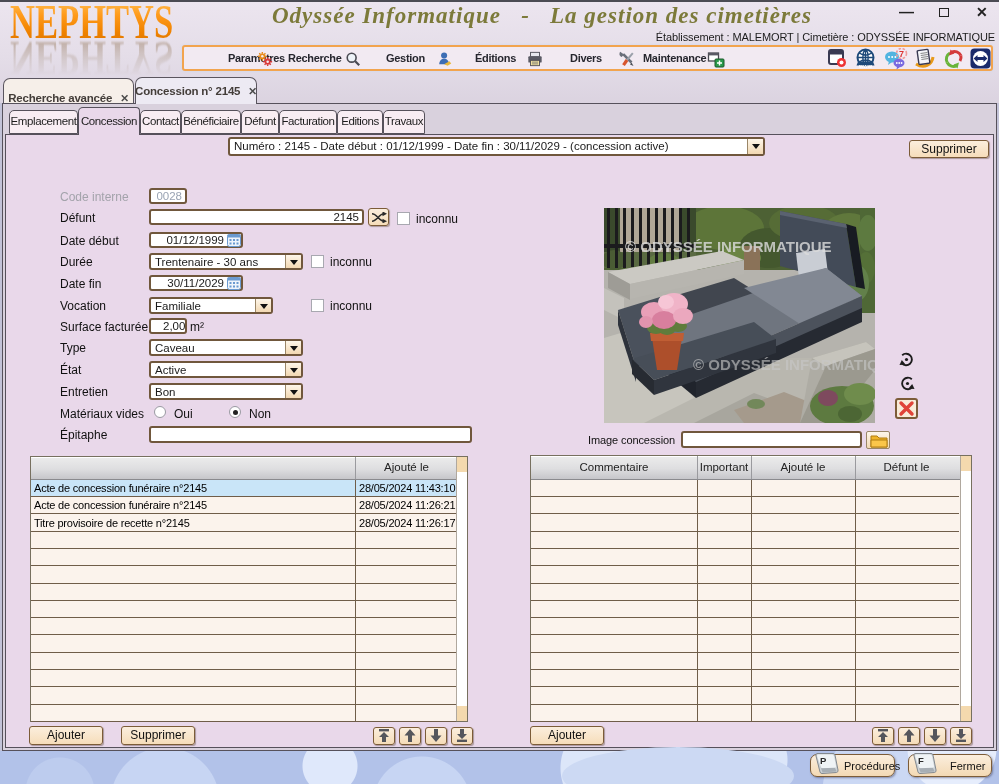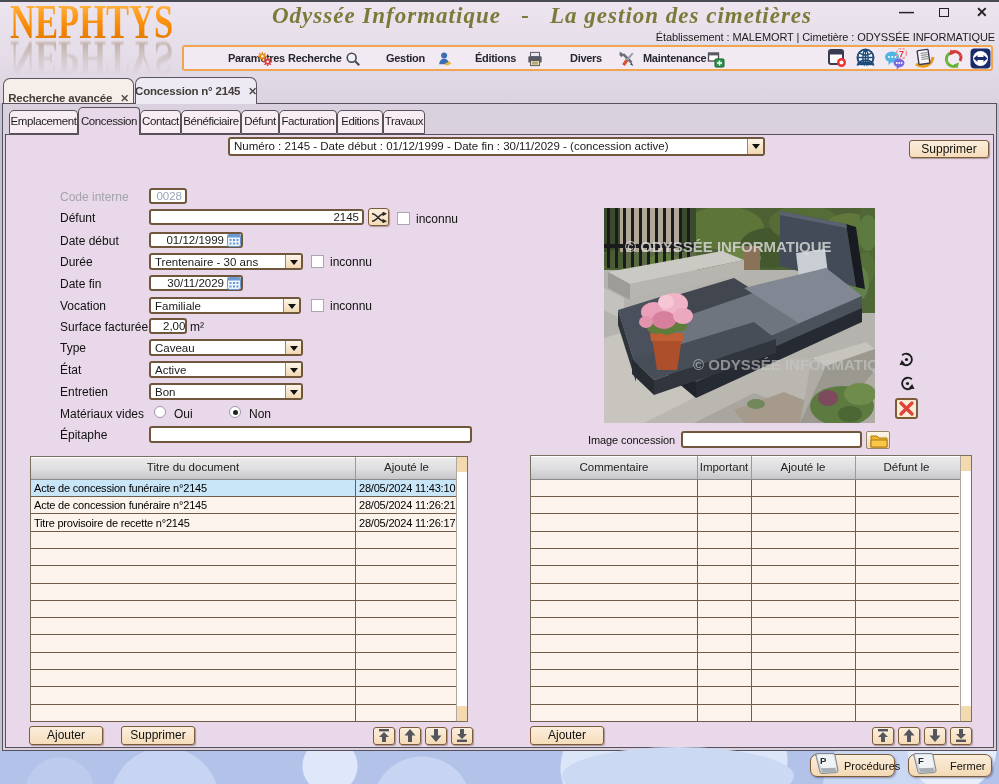--- a/index.html
+++ b/index.html
@@ -276,21 +276,21 @@
   <div class="lbl" style="left:60px; top:428px;">Épitaphe</div>
 
   <div class="field" style="left:149px; top:188px; width:38px; height:16px; color:#9aa4b4; text-align:right; padding:0 3px; line-height:13px;">0028</div>
   <div class="field" style="left:149px; top:209px; width:215px; height:16px; text-align:right; padding:0 3px; line-height:13px;">2145</div>
   <div class="field" style="left:149px; top:232px; width:94px; height:16px; text-align:right; padding:0 17px 0 3px; line-height:13px;">01/12/1999</div>
   <div class="abs combo" style="left:149px; top:253px; width:154px; height:17px;">
       <span class="vt">Trentenaire - 30 ans</span>
       <span class="btn"></span>
     </div>
   <div class="field" style="left:149px; top:275px; width:94px; height:16px; text-align:right; padding:0 17px 0 3px; line-height:13px;">30/11/2029</div>
-  <div class="abs combo" style="left:149px; top:297px; width:152px; height:17px;">
+  <div class="abs combo" style="left:149px; top:297px; width:124px; height:17px;">
       <span class="vt">Familiale</span>
       <span class="btn"></span>
     </div>
   <div class="field" style="left:149px; top:318px; width:38px; height:16px; text-align:right; padding:0 12px; line-height:13px;">2,00</div>
   <div class="lbl" style="left:190px; top:320px;">m²</div>
   <div class="abs combo" style="left:149px; top:339px; width:154px; height:17px;">
       <span class="vt">Caveau</span>
       <span class="btn"></span>
     </div>
   <div class="abs combo" style="left:149px; top:361px; width:154px; height:17px;">
@@ -316,21 +316,20 @@
   <div class="abs" style="left:233px; top:410px; width:5px; height:5px; border-radius:50%; background:#222;"></div>
   <div class="lbl" style="left:249px; top:407px;">Non</div>
 
   <div class="field" style="left:149px; top:426px; width:323px; height:17px;"></div>
 
   <div class="lbl" style="left:588px; top:434px; font-size:11px; letter-spacing:-0.1px;">Image concession</div>
   <div class="field" style="left:681px; top:431px; width:181px; height:17px;"></div>
 
   <div class="grid" style="left:30px; top:456px; width:438px; height:266px;">
     <div class="ghead">
-      <div class="hc" style="left:0; width:324px;">Titre du document</div>
       <div class="hc" style="left:325px; width:101px;">Ajouté le</div>
       <div class="gvline" style="left:324px; background:#9a9a9e;"></div>
     </div>
     <div id="lrows">
       <div class="grow" style="top:23.0px; width:425px; background:#c9e5f8;">
           <span style="position:absolute;left:3px;top:2px;">Acte de concession funéraire n°2145</span>
           <span style="position:absolute;left:328px;top:2px;">28/05/2024 11:43:10</span>
         </div>
       <div class="grow" style="top:40.3px; width:425px; ">
           <span style="position:absolute;left:3px;top:2px;">Acte de concession funéraire n°2145</span>

